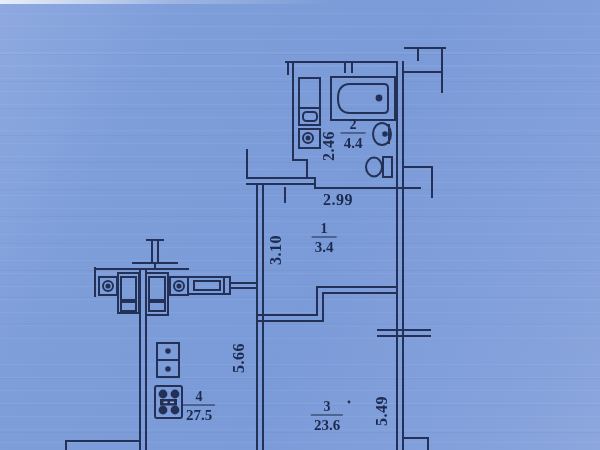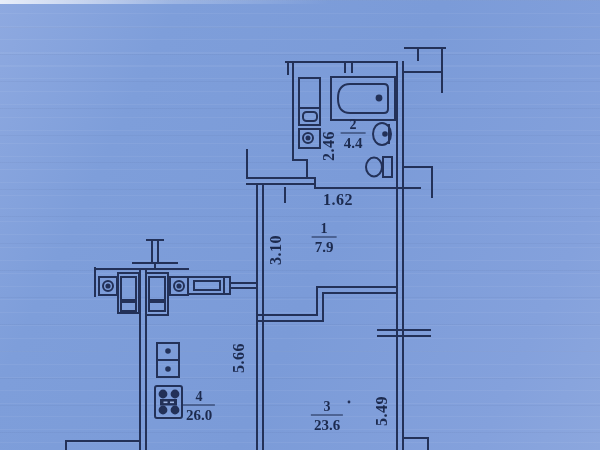--- a/index.html
+++ b/index.html
@@ -125,42 +125,42 @@
       </g>
 
       <circle cx="349" cy="402" r="1.4" fill="#233158" stroke="none"></circle>
     </g>
   </svg>
 
   <div class="lbl dim rot" style="left:329px;top:146px">
     <span>2.46</span>
   </div>
   <div class="lbl dim" style="left:338px;top:200px">
-    <span>1.62</span>
+    <span>2.99</span>
   </div>
   <div class="lbl dim rot" style="left:276px;top:250px">
     <span>3.10</span>
   </div>
   <div class="lbl dim rot" style="left:239px;top:358px">
     <span>5.66</span>
   </div>
   <div class="lbl dim rot" style="left:382px;top:411px">
     <span>5.49</span>
   </div>
 
   <div class="frac" style="left:353px;top:134px">
     <span class="num">2</span>
     <span class="area">4.4</span>
   </div>
   <div class="frac" style="left:324px;top:238px">
     <span class="num">1</span>
-    <span class="area">7.9</span>
+    <span class="area">3.4</span>
   </div>
   <div class="frac" style="left:199px;top:406px">
     <span class="num">4</span>
-    <span class="area">26.0</span>
+    <span class="area">27.5</span>
   </div>
   <div class="frac" style="left:327px;top:416px">
     <span class="num">3</span>
     <span class="area">23.6</span>
   </div>
 
 </div>
 
 </body></html>

